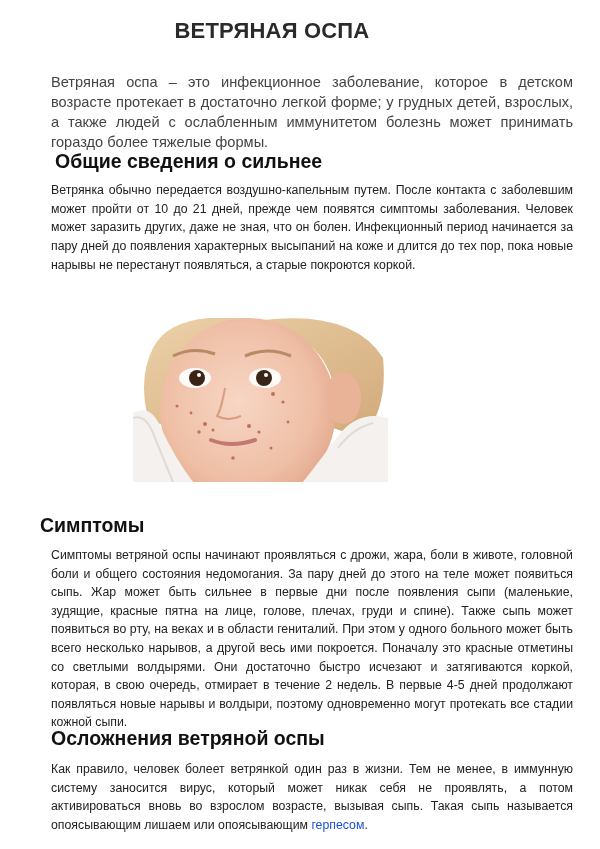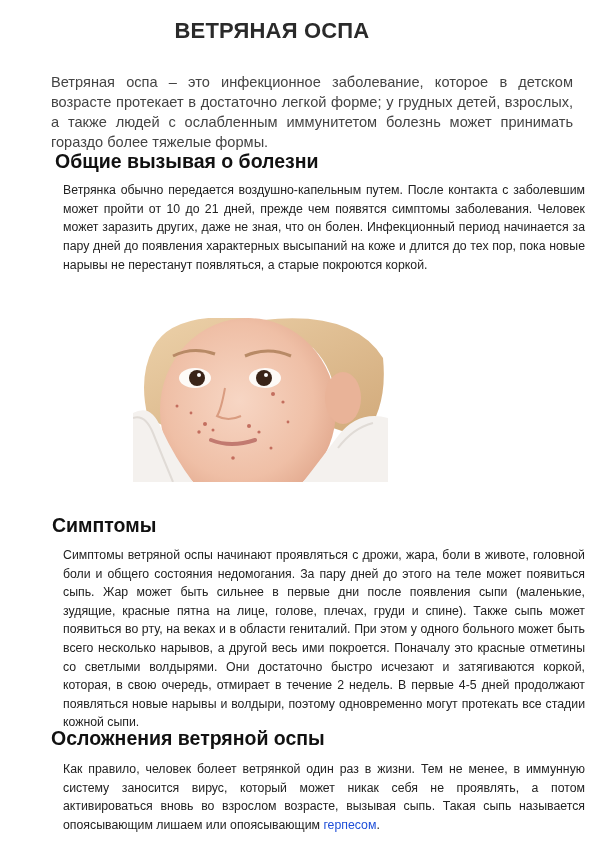--- a/index.html
+++ b/index.html
@@ -41,21 +41,21 @@
     .section-heading {
       position: absolute;
       font-size: 19.5px;
       font-weight: bold;
       color: #111111;
       margin: 0;
       white-space: nowrap;
     }
     .body-text {
       position: absolute;
-      left: 63px;
+      left: 51px;
       width: 522px;
       font-size: 12.3px;
       color: #222222;
       text-align: justify;
       margin: 0;
     }
     .link {
       color: #1d4ed8;
       text-decoration: none;
     }
@@ -70,21 +70,21 @@
     }
     .photo svg { display: block; }
   </style>
 </head>
 <body>
 
 <h1 class="page-title">ВЕТРЯНАЯ ОСПА</h1>
 
 <p class="intro">Ветряная оспа – это инфекционное заболевание, которое в детском возрасте протекает в достаточно легкой форме; у грудных детей, взрослых, а также людей с ослабленным иммунитетом болезнь может принимать гораздо более тяжелые формы.</p>
 
-<h2 class="section-heading" style="left:55px; top:150px;">Общие вызывая о болезни</h2>
+<h2 class="section-heading" style="left:55px; top:150px;">Общие сведения о сильнее</h2>
 
 <p class="body-text" style="top:181px; line-height:18.7px;">Ветрянка обычно передается воздушно-капельным путем. После контакта с заболевшим может пройти от 10 до 21 дней, прежде чем появятся симптомы заболевания. Человек может заразить других, даже не зная, что он болен. Инфекционный период начинается за пару дней до появления характерных высыпаний на коже и длится до тех пор, пока новые нарывы не перестанут появляться, а старые покроются коркой.</p>
 
 <div class="photo">
   <svg width="255" height="164" viewBox="0 0 255 164">
     <defs>
       <radialGradient id="skin" cx="45%" cy="45%" r="60%">
         <stop offset="0%" stop-color="#f7d6c4"></stop>
         <stop offset="70%" stop-color="#efbfa6"></stop>
         <stop offset="100%" stop-color="#e2a98e"></stop>
@@ -131,19 +131,19 @@
         <circle cx="44" cy="88" r="1.5"></circle>
     </g>
 
     <path d="M0 95 Q18 85 28 110 Q42 140 60 164 L0 164 Z" fill="#f4f1ee"></path>
     <path d="M0 100 Q12 96 20 115 Q30 140 40 164" stroke="#e0dbd6" stroke-width="2" fill="none"></path>
     <path d="M255 100 Q225 92 205 118 Q185 145 170 164 L255 164 Z" fill="#f4f1ee"></path>
     <path d="M240 105 Q220 110 205 130" stroke="#e0dbd6" stroke-width="2" fill="none"></path>
   </svg>
 </div>
 
-<h2 class="section-heading" style="left:52px; top:514px;">Симптомы</h2>
+<h2 class="section-heading" style="left:40px; top:514px;">Симптомы</h2>
 
 <p class="body-text" style="top:546px; line-height:18.6px;">Симптомы ветряной оспы начинают проявляться с дрожи, жара, боли в животе, головной боли и общего состояния недомогания. За пару дней до этого на теле может появиться сыпь. Жар может быть сильнее в первые дни после появления сыпи (маленькие, зудящие, красные пятна на лице, голове, плечах, груди и спине). Также сыпь может появиться во рту, на веках и в области гениталий. При этом у одного больного может быть всего несколько нарывов, а другой весь ими покроется. Поначалу это красные отметины со светлыми волдырями. Они достаточно быстро исчезают и затягиваются коркой, которая, в свою очередь, отмирает в течение 2 недель. В первые 4-5 дней продолжают появляться новые нарывы и волдыри, поэтому одновременно могут протекать все стадии кожной сыпи.</p>
 
 <h2 class="section-heading" style="left:51px; top:727px;">Осложнения ветряной оспы</h2>
 
 <p class="body-text" style="top:760px; line-height:18.6px;"><span>Как правило, человек болеет ветрянкой один раз в жизни. Тем не менее, в иммунную систему заносится вирус, который может никак себя не проявлять, а потом активироваться вновь во взрослом возрасте, вызывая сыпь. Такая сыпь называется опоясывающим лишаем или опоясывающим </span><a class="link" href="#">герпесом</a><span>.</span></p>
 
 </body></html>

